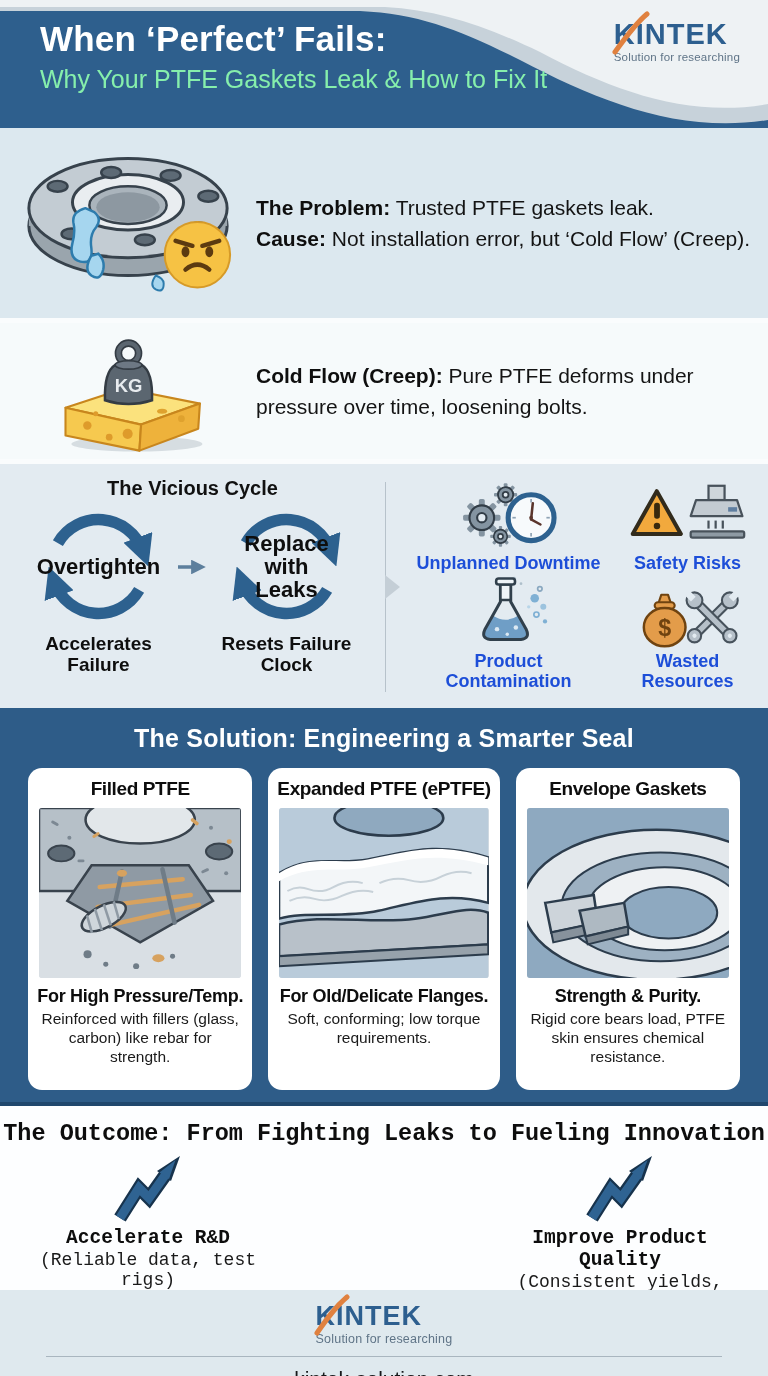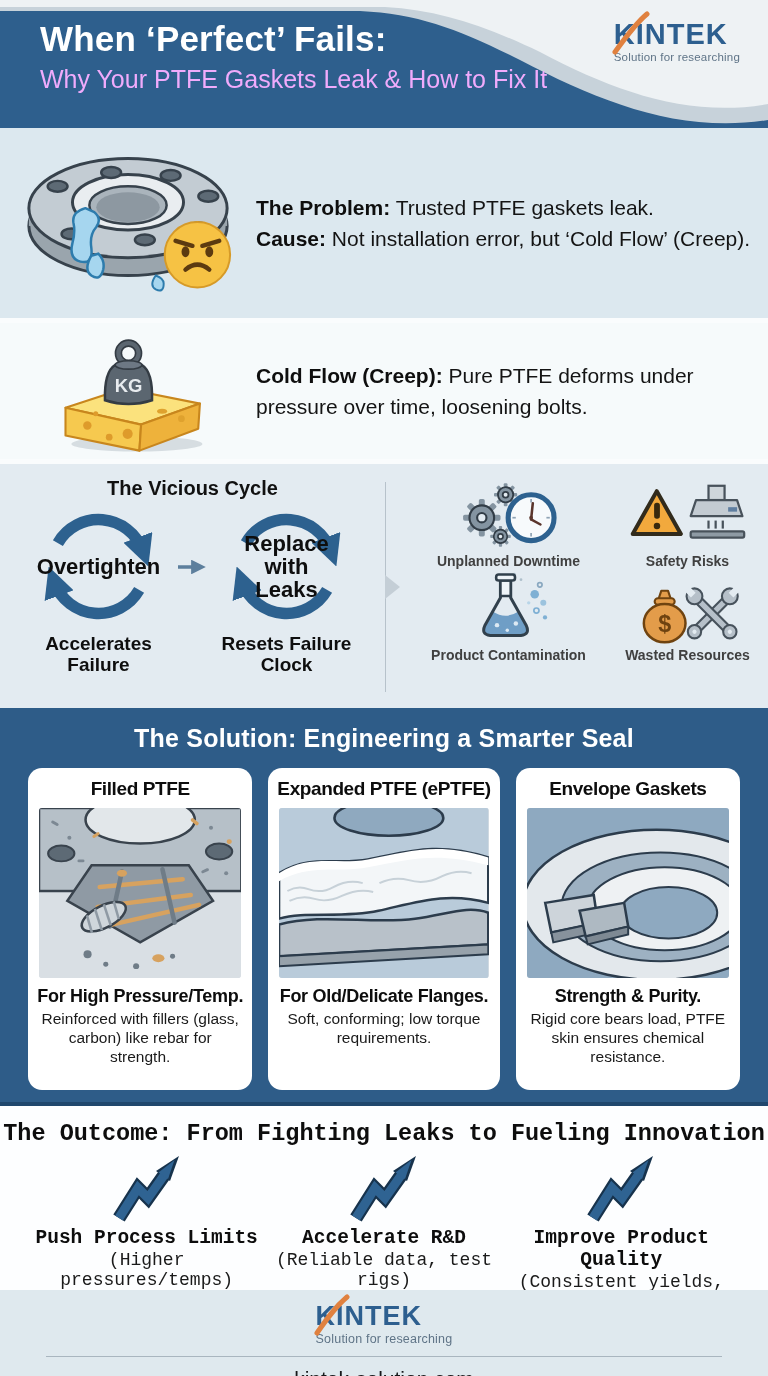--- a/index.html
+++ b/index.html
@@ -6,21 +6,21 @@
   .page{position:relative;width:768px;height:1376px;overflow:hidden;
         font-family:"Liberation Sans","DejaVu Sans",sans-serif;color:#151515;
         display:flex;flex-direction:column;}
   .page *{box-sizing:border-box;}
 
   
   .header{position:relative;height:128px;flex:none;background:#2e5f8d;overflow:hidden;}
   .header-curves{position:absolute;inset:0;}
   .header-text{position:absolute;left:40px;top:18px;}
   .header-title{font-size:35px;font-weight:800;color:#ffffff;letter-spacing:.2px;line-height:1.2;}
-  .header-subtitle{font-size:25px;font-weight:500;color:#f0abfc;margin-top:5px;}
+  .header-subtitle{font-size:25px;font-weight:500;color:#86efac;margin-top:5px;}
   .logo{display:inline-block;text-align:left;line-height:1;}
   .logo-row{position:relative;display:inline-block;}
   .logo-text{font-weight:800;font-size:29px;color:#2d5f8f;letter-spacing:1px;}
   .logo-slash{position:absolute;left:-5px;top:-9px;pointer-events:none;}
   .logo-tagline{font-size:11.5px;color:#5f7487;margin-top:3px;letter-spacing:.2px;}
   .header-logo{position:absolute;right:28px;top:20px;}
 
   
   .gap{height:5px;flex:none;background:#fafcfd;}
   .sec-problem{height:190px;flex:none;background:#dce8ef;display:flex;align-items:center;}
@@ -42,21 +42,21 @@
   .loop-caption{font-size:19px;font-weight:800;line-height:1.12;margin-top:4px;color:#0e0e0e;}
   .between-arrow{margin-top:52px;}
   .cycle-right{flex:1;position:relative;margin:18px 0 16px 0;border-left:1.5px solid #b7c2cb;
                padding:0 6px 0 20px;}
   .divider-chevron{position:absolute;left:-1px;top:50%;transform:translateY(-50%);
                    width:0;height:0;border-left:15px solid #c4ced6;
                    border-top:12px solid transparent;border-bottom:12px solid transparent;}
   .cons-grid{display:grid;grid-template-columns:205px 1fr;column-gap:2px;row-gap:7px;}
   .cons-item{text-align:center;}
   .cons-icon{height:68px;display:flex;align-items:flex-end;justify-content:center;}
-  .cons-label{font-size:14px;font-weight:800;line-height:1.08;margin-top:4px;color:#404040;}
+  .cons-label{font-size:18px;font-weight:800;line-height:1.08;margin-top:4px;color:#1d4ed8;}
   .cons-label.narrow{max-width:170px;margin-left:auto;margin-right:auto;}
 
   
   .sec-solution{height:398px;flex:none;background:#2e5c88;border-bottom:4px solid #20476d;
                 padding-top:16px;}
   .solution-title{text-align:center;color:#ffffff;font-size:25px;font-weight:800;letter-spacing:.2px;}
   .cards{display:flex;gap:16px;padding:0 28px;margin-top:15px;align-items:stretch;height:322px;}
   .card{flex:1;background:#ffffff;border-radius:14px;padding:10px 9px 8px;text-align:center;
         display:flex;flex-direction:column;}
   .card-title{font-size:19px;font-weight:800;white-space:nowrap;letter-spacing:-.4px;color:#0d0d0d;}
@@ -451,32 +451,20 @@
     <div class="outcome-row">
       <div class="outcome-item">
         <div class="outcome-icon">
           <svg width="72" height="72" viewBox="0 0 72 72">
             <polyline points="8,64 27,34 37,44 54,20" fill="none" stroke="#17334d" stroke-width="13.5"></polyline>
             <polygon points="45,17 59,27 68,2" fill="#17334d"></polygon>
             <polyline points="8,64 27,34 37,44 54,20" fill="none" stroke="#2f6392" stroke-width="9"></polyline>
             <polygon points="47.5,18.5 57,25 63.5,6" fill="#2f6392"></polygon>
           </svg>
         </div>
-        <div class="outcome-label">Push Process Limits</div>
-        <div class="outcome-detail">(Higher pressures/temps)</div>
-      </div>
-      <div class="outcome-item">
-        <div class="outcome-icon">
-          <svg width="72" height="72" viewBox="0 0 72 72">
-            <polyline points="8,64 27,34 37,44 54,20" fill="none" stroke="#17334d" stroke-width="13.5"></polyline>
-            <polygon points="45,17 59,27 68,2" fill="#17334d"></polygon>
-            <polyline points="8,64 27,34 37,44 54,20" fill="none" stroke="#2f6392" stroke-width="9"></polyline>
-            <polygon points="47.5,18.5 57,25 63.5,6" fill="#2f6392"></polygon>
-          </svg>
-        </div>
         <div class="outcome-label">Accelerate R&amp;D</div>
         <div class="outcome-detail">(Reliable data, test rigs)</div>
       </div>
       <div class="outcome-item">
         <div class="outcome-icon">
           <svg width="72" height="72" viewBox="0 0 72 72">
             <polyline points="8,64 27,34 37,44 54,20" fill="none" stroke="#17334d" stroke-width="13.5"></polyline>
             <polygon points="45,17 59,27 68,2" fill="#17334d"></polygon>
             <polyline points="8,64 27,34 37,44 54,20" fill="none" stroke="#2f6392" stroke-width="9"></polyline>
             <polygon points="47.5,18.5 57,25 63.5,6" fill="#2f6392"></polygon>

